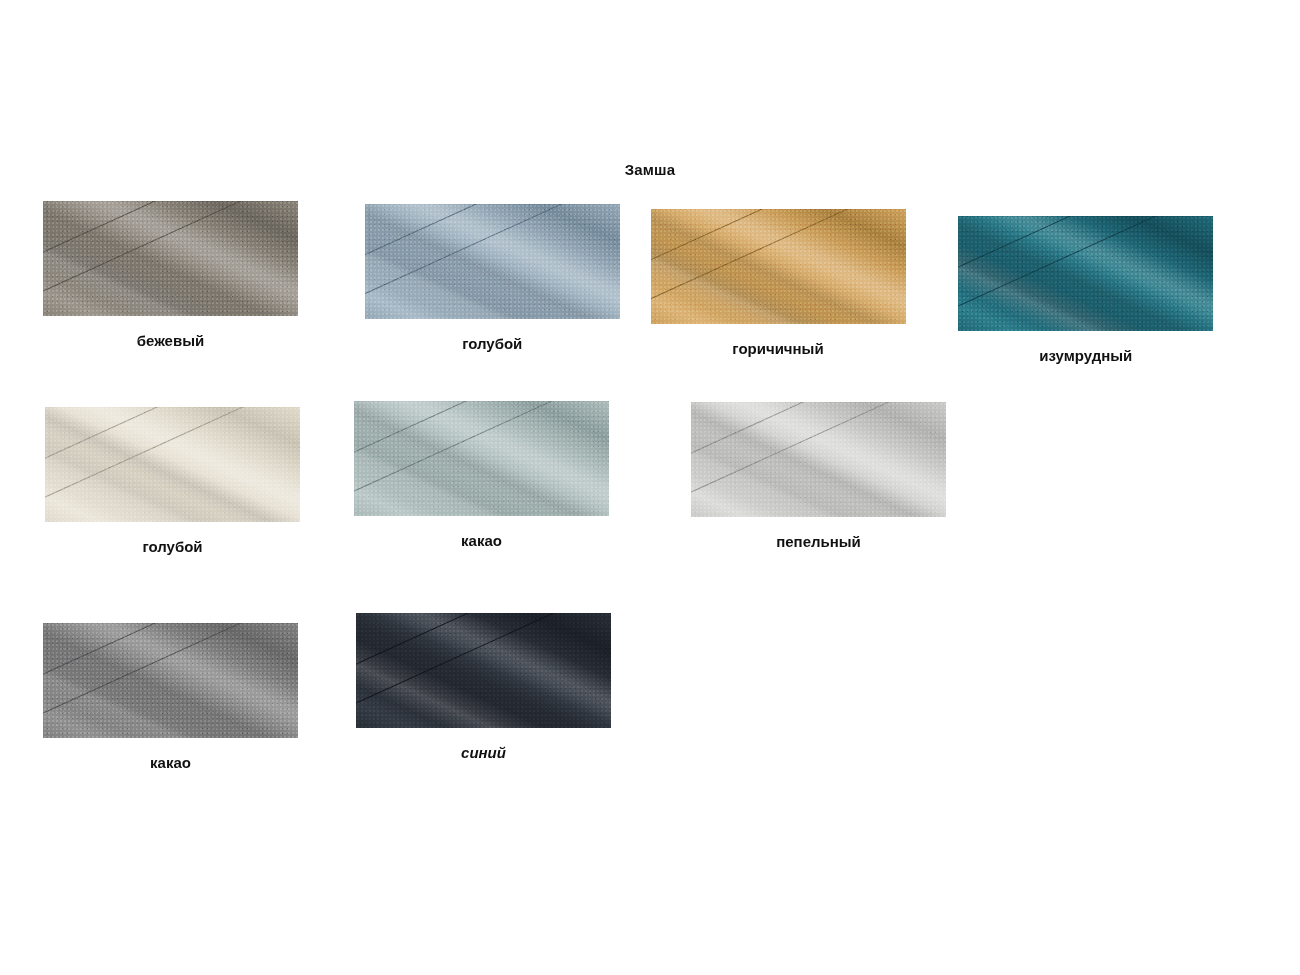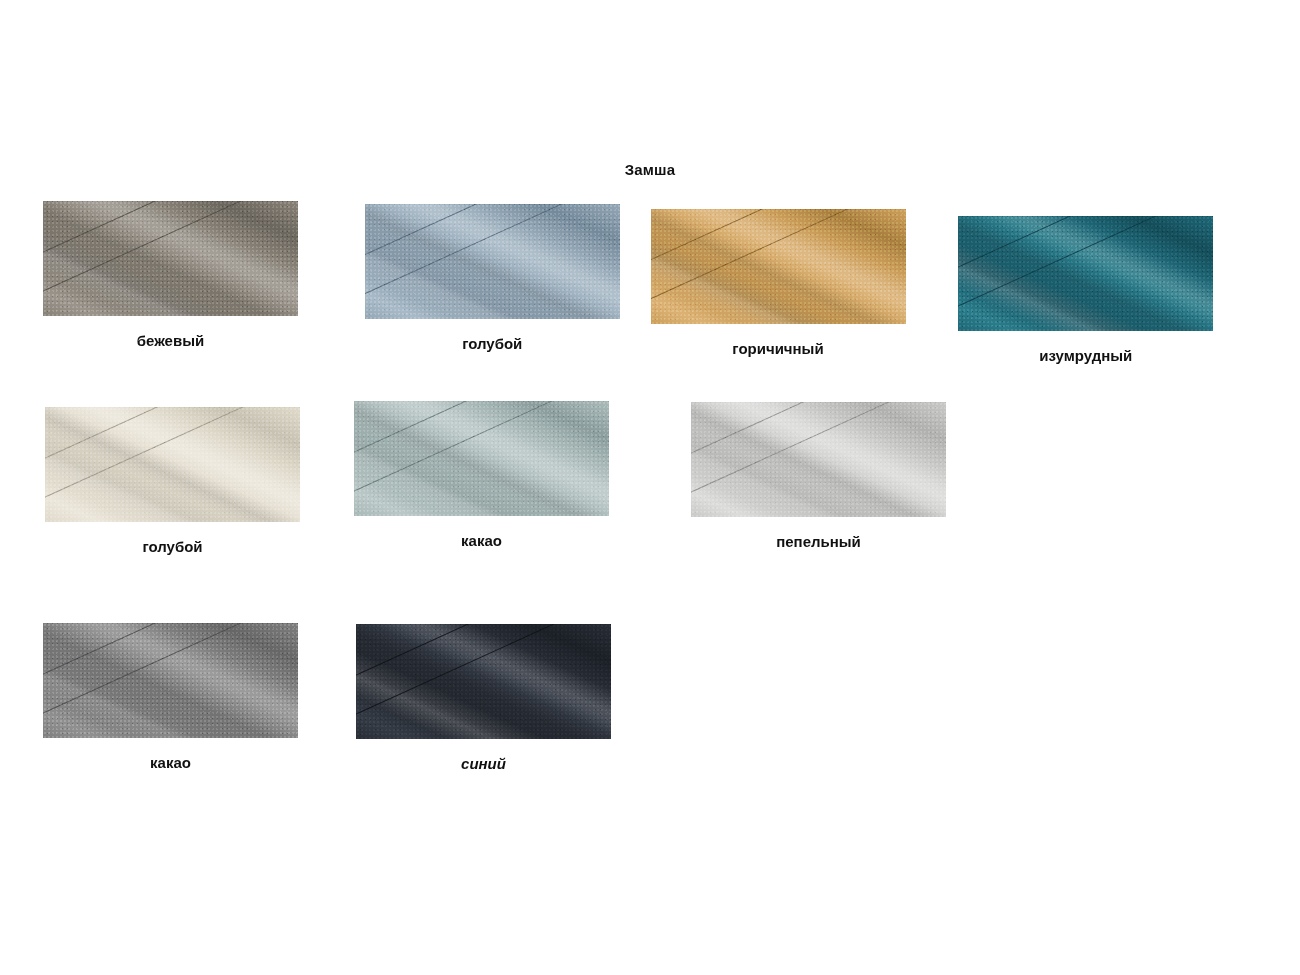--- a/index.html
+++ b/index.html
@@ -211,21 +211,21 @@
               <div class="base" style="background-image: linear-gradient(25deg, rgb(103, 102, 103) 0%, rgb(124, 123, 124) 13%, rgb(145, 144, 145) 22%, rgb(124, 123, 124) 30%, rgb(103, 102, 103) 36%, rgb(124, 123, 124) 44%, rgb(145, 144, 145) 56%, rgb(124, 123, 124) 66%, rgb(103, 102, 103) 74%, rgb(124, 123, 124) 84%, rgb(145, 144, 145) 94%, rgb(124, 123, 124) 100%); background-size: 100% 100%;"></div>
               <div class="sheen" style="background-image: linear-gradient(25deg, rgba(255, 255, 255, 0) 18%, rgba(255, 255, 255, 0.18) 27%, rgba(255, 255, 255, 0) 38%, rgba(0, 0, 0, 0.1) 45%, rgba(255, 255, 255, 0) 52%, rgba(255, 255, 255, 0.14) 62%, rgba(255, 255, 255, 0) 72%);"></div>
               <div class="crease" style="top: 62px; transform: rotate(-24.5deg); background: linear-gradient(90deg, rgba(0, 0, 0, 0) 0%, rgb(72, 71, 74) 10%, rgb(72, 71, 74) 90%, rgba(0, 0, 0, 0) 100%); opacity: 0.85;"></div>
               <div class="crease" style="top: 101px; transform: rotate(-24.5deg); background: linear-gradient(90deg, rgba(0, 0, 0, 0) 0%, rgb(72, 71, 74) 10%, rgb(72, 71, 74) 90%, rgba(0, 0, 0, 0) 100%); opacity: 0.85;"></div>
               <div class="grain"></div>
             </div>
             <div class="label" style="color: rgb(17, 17, 17);">какао</div>
           </div>
         </div>
         <div class="cell">
-          <div class="swatch-wrap" style="margin-left: 2px; margin-top: 13px; font-style: italic;">
+          <div class="swatch-wrap" style="margin-left: 2px; margin-top: 2px; font-style: italic;">
             <div class="swatch" style="background: rgb(38, 43, 51);">
               <div class="base" style="background-image: linear-gradient(25deg, rgb(27, 31, 38) 0%, rgb(38, 43, 51) 13%, rgb(52, 58, 68) 22%, rgb(38, 43, 51) 30%, rgb(27, 31, 38) 36%, rgb(38, 43, 51) 44%, rgb(52, 58, 68) 56%, rgb(38, 43, 51) 66%, rgb(27, 31, 38) 74%, rgb(38, 43, 51) 84%, rgb(52, 58, 68) 94%, rgb(38, 43, 51) 100%); background-size: 100% 100%;"></div>
               <div class="sheen" style="background-image: linear-gradient(25deg, rgba(255, 255, 255, 0) 18%, rgba(255, 255, 255, 0.18) 27%, rgba(255, 255, 255, 0) 38%, rgba(0, 0, 0, 0.1) 45%, rgba(255, 255, 255, 0) 52%, rgba(255, 255, 255, 0.14) 62%, rgba(255, 255, 255, 0) 72%);"></div>
               <div class="crease" style="top: 62px; transform: rotate(-24.5deg); background: linear-gradient(90deg, rgba(0, 0, 0, 0) 0%, rgb(13, 16, 20) 10%, rgb(13, 16, 20) 90%, rgba(0, 0, 0, 0) 100%); opacity: 0.85;"></div>
               <div class="crease" style="top: 101px; transform: rotate(-24.5deg); background: linear-gradient(90deg, rgba(0, 0, 0, 0) 0%, rgb(13, 16, 20) 10%, rgb(13, 16, 20) 90%, rgba(0, 0, 0, 0) 100%); opacity: 0.85;"></div>
               <div class="grain"></div>
             </div>
             <div class="label" style="color: rgb(17, 17, 17);">синий</div>
           </div>
         </div>

